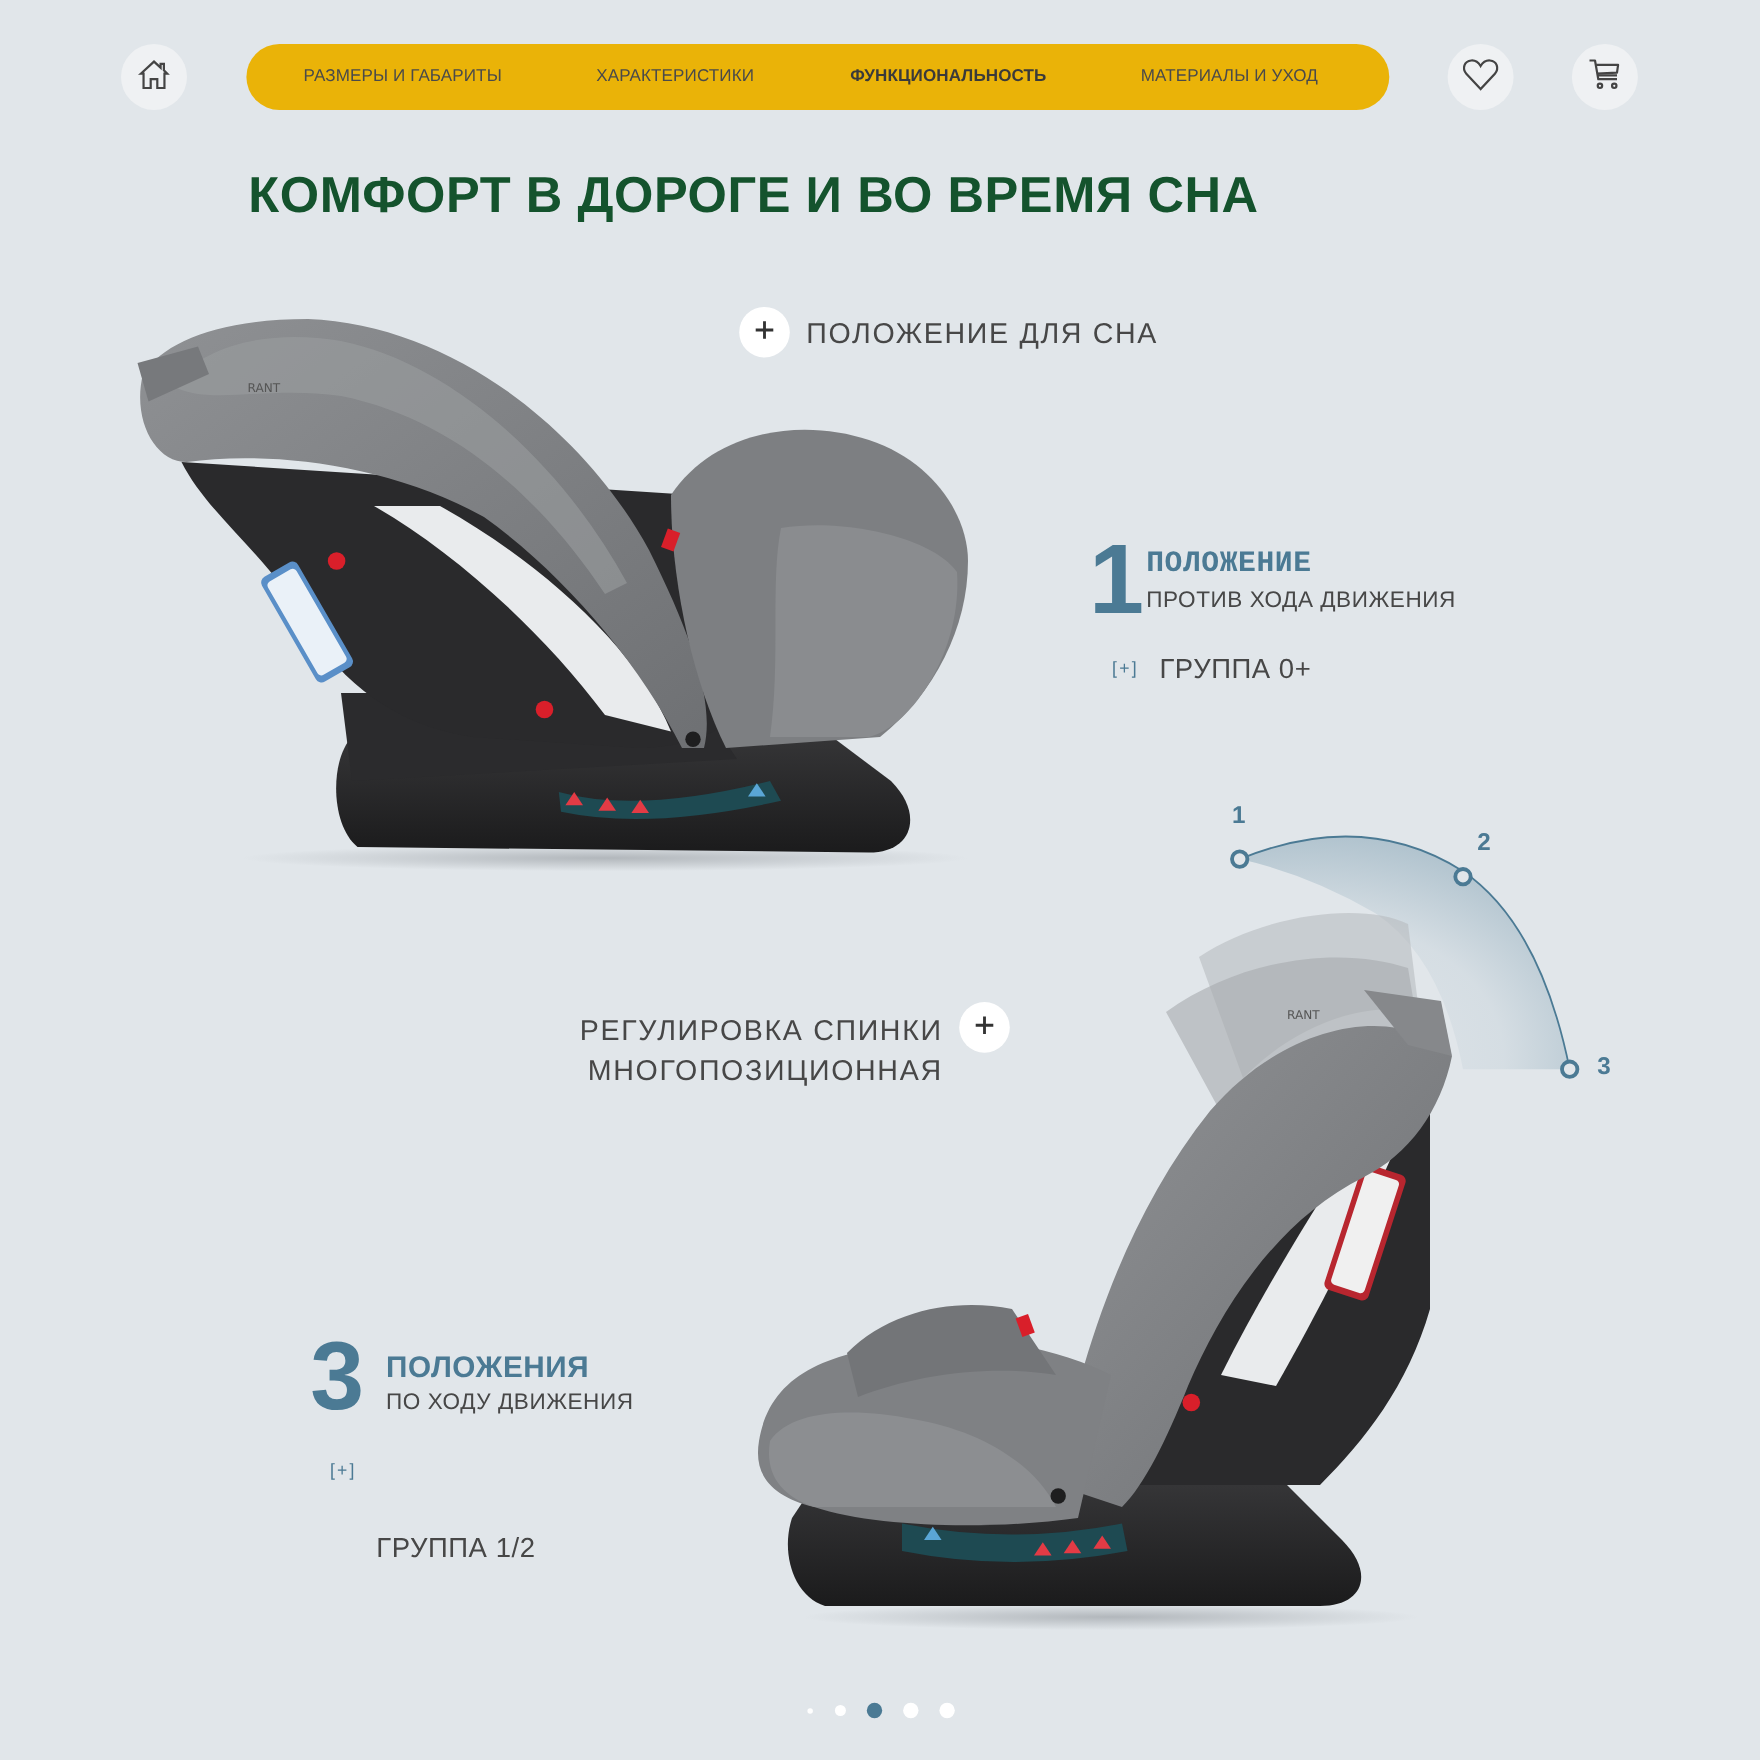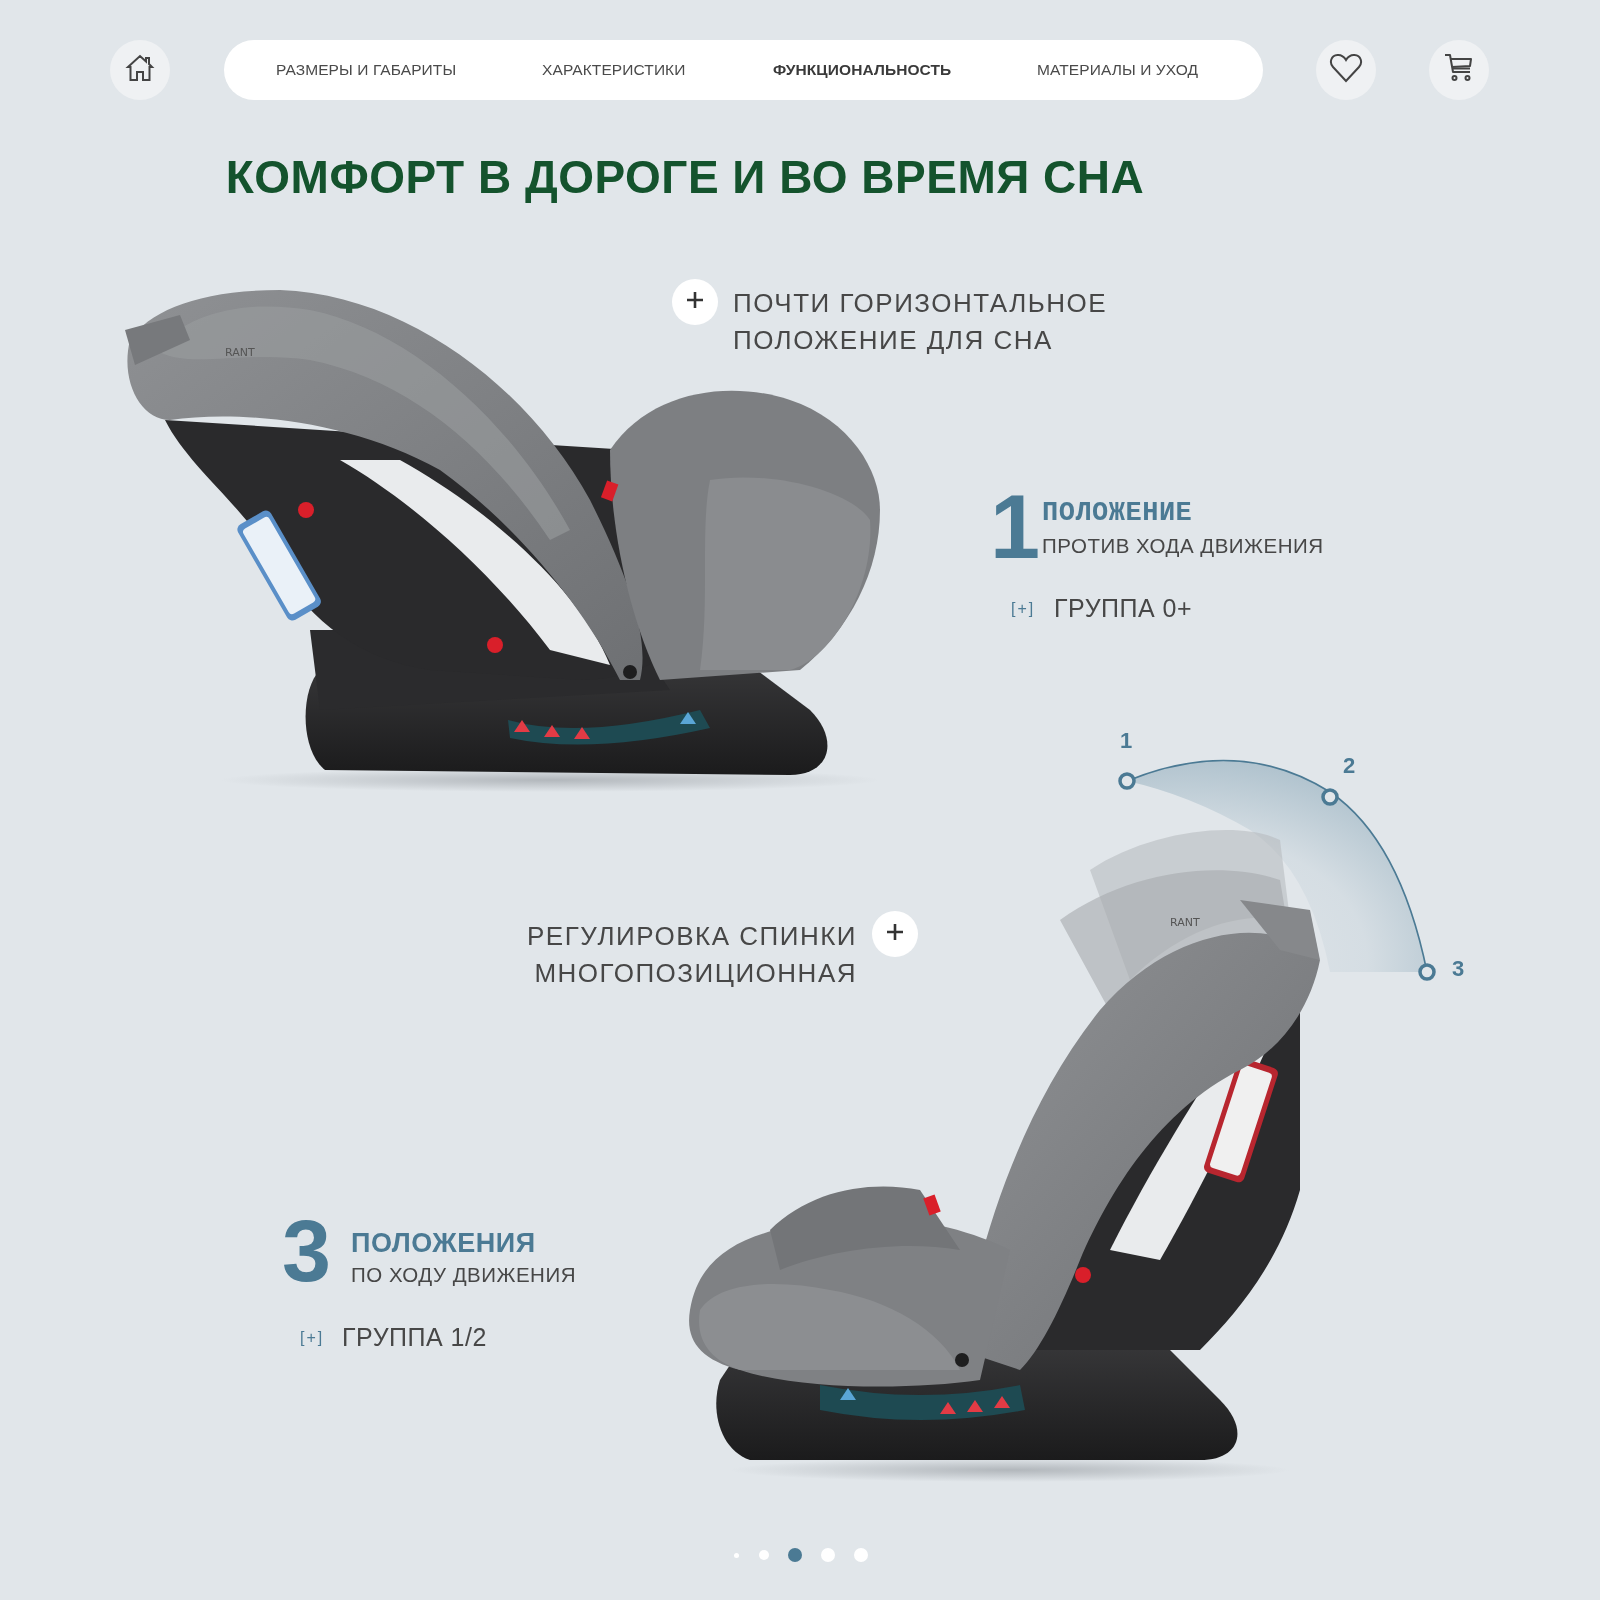--- a/index.html
+++ b/index.html
@@ -13,21 +13,21 @@
   }
   .abs { position: absolute; }
   
   .round-btn {
     position: absolute; width: 60px; height: 60px; border-radius: 50%;
     background: #eff1f3; display: flex; align-items: center; justify-content: center;
     cursor: pointer;
   }
   .nav-pill {
     position: absolute; left: 224px; top: 40px; width: 1039px; height: 60px;
-    background: #ffffff; border-radius: 30px;
+    background: #eab308; border-radius: 30px;
     display: flex; align-items: center;
   }
   .nav-item {
     position: absolute; top: 0; height: 60px; line-height: 60px;
     font-size: 15.5px; letter-spacing: 0.1px; color: #4a4a4a; cursor: pointer; white-space: nowrap;
   }
   .nav-item.active { font-weight: bold; color: #3a3a3a; }
   .title {
     position: absolute; left: 0; top: 150px; width: 1370px; text-align: center;
     font-size: 46px; font-weight: bold; color: #14532d; letter-spacing: 0.5px;
@@ -143,21 +143,20 @@
 </div>
 
 <div class="plus-btn" style="left:672px; top:279px;">
   <span>
     <svg width="18" height="18" viewBox="0 0 18 18">
         <path d="M9 1 V17 M1 9 H17" stroke="#333" stroke-width="2.6"></path>
       </svg>
   </span>
 </div>
 <div class="feature-text" style="left:733px; top:285px;">
-  <div>ПОЧТИ ГОРИЗОНТАЛЬНОЕ</div>
   <div>ПОЛОЖЕНИЕ ДЛЯ СНА</div>
 </div>
 
 <div class="big-num" style="left:990px; top:482px; font-size:90px;">1</div>
 <div class="pos-title" style="left:1042px; top:498px;font-family:Liberation Mono, monospace;">ПОЛОЖЕНИЕ</div>
 <div class="pos-sub" style="left:1042px; top:534px;">ПРОТИВ ХОДА ДВИЖЕНИЯ</div>
 <div class="group-bracket" style="left:1011px; top:600px;">[+]</div>
 <div class="group-label" style="left:1054px; top:594px;">ГРУППА 0+</div>
 
 <div class="abs" style="left:1080px; top:720px; width:420px; height:280px;">
@@ -240,21 +239,21 @@
     <rect x="246" y="386" width="12" height="18" fill="#d91f2a" transform="rotate(-20 252 395)"></rect>
     <circle cx="282" cy="550" r="7" fill="#1e1e1f"></circle>
     <text x="490" y="116" font-size="11" fill="#555" font-family="DejaVu Sans, sans-serif">RANT</text>
   </svg>
 </div>
 
 <div class="big-num" style="left:282px; top:1207px; font-size:88px;">3</div>
 <div class="pos-title" style="left:351px; top:1228px;">ПОЛОЖЕНИЯ</div>
 <div class="pos-sub" style="left:351px; top:1263px;">ПО ХОДУ ДВИЖЕНИЯ</div>
 <div class="group-bracket" style="left:300px; top:1329px;">[+]</div>
-<div class="group-label" style="left:342px; top:1323px;">ГРУППА 1/2</div>
+<div class="group-label" style="left:342px; top:1393px;">ГРУППА 1/2</div>
 
 <div class="dots">
   <span class="dot" style="left:734px; top:8px; width:5px; height:5px;"></span>
   <span class="dot" style="left:759px; top:5px; width:10px; height:10px;"></span>
   <span class="dot active" style="left:788px; top:3px; width:14px; height:14px;"></span>
   <span class="dot" style="left:821px; top:3px; width:14px; height:14px;"></span>
   <span class="dot" style="left:854px; top:3px; width:14px; height:14px;"></span>
 </div>
 
 </body></html>

